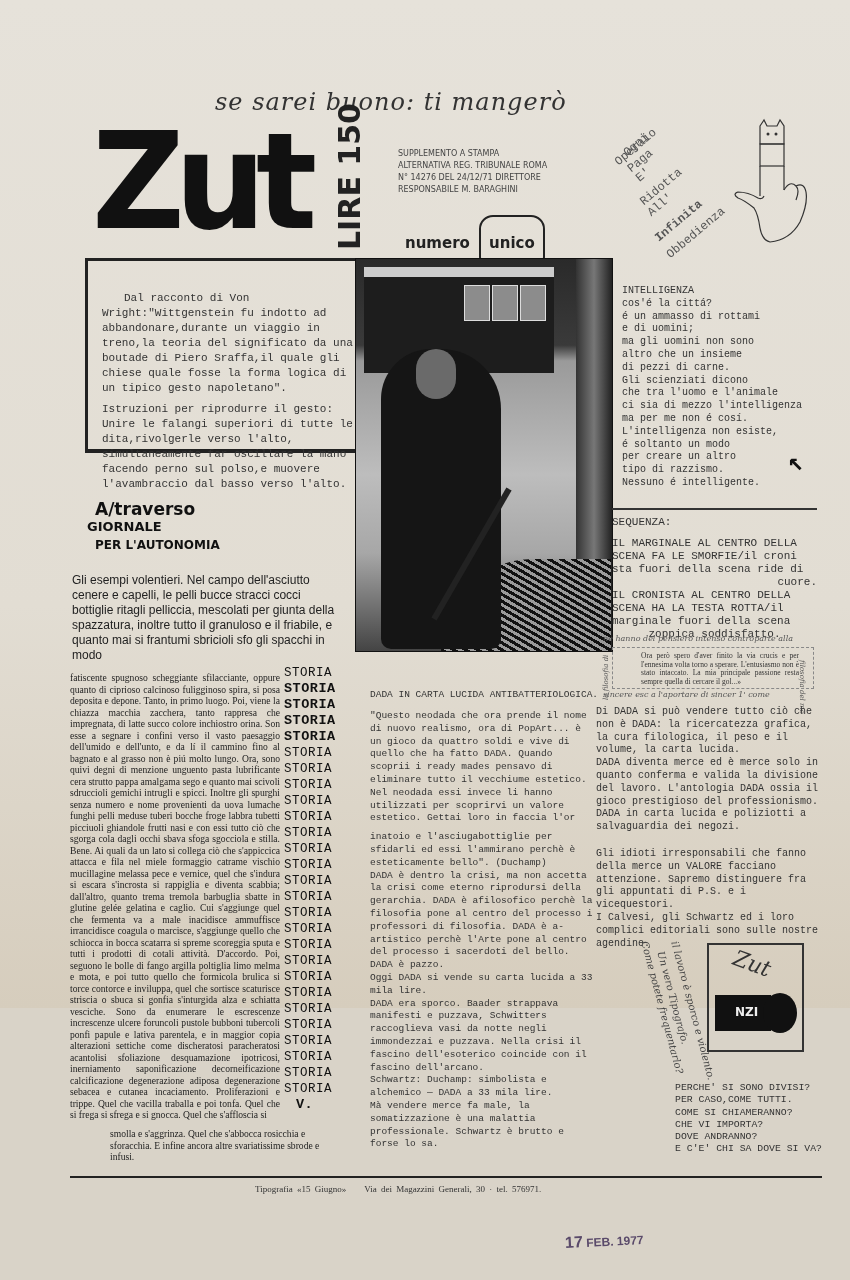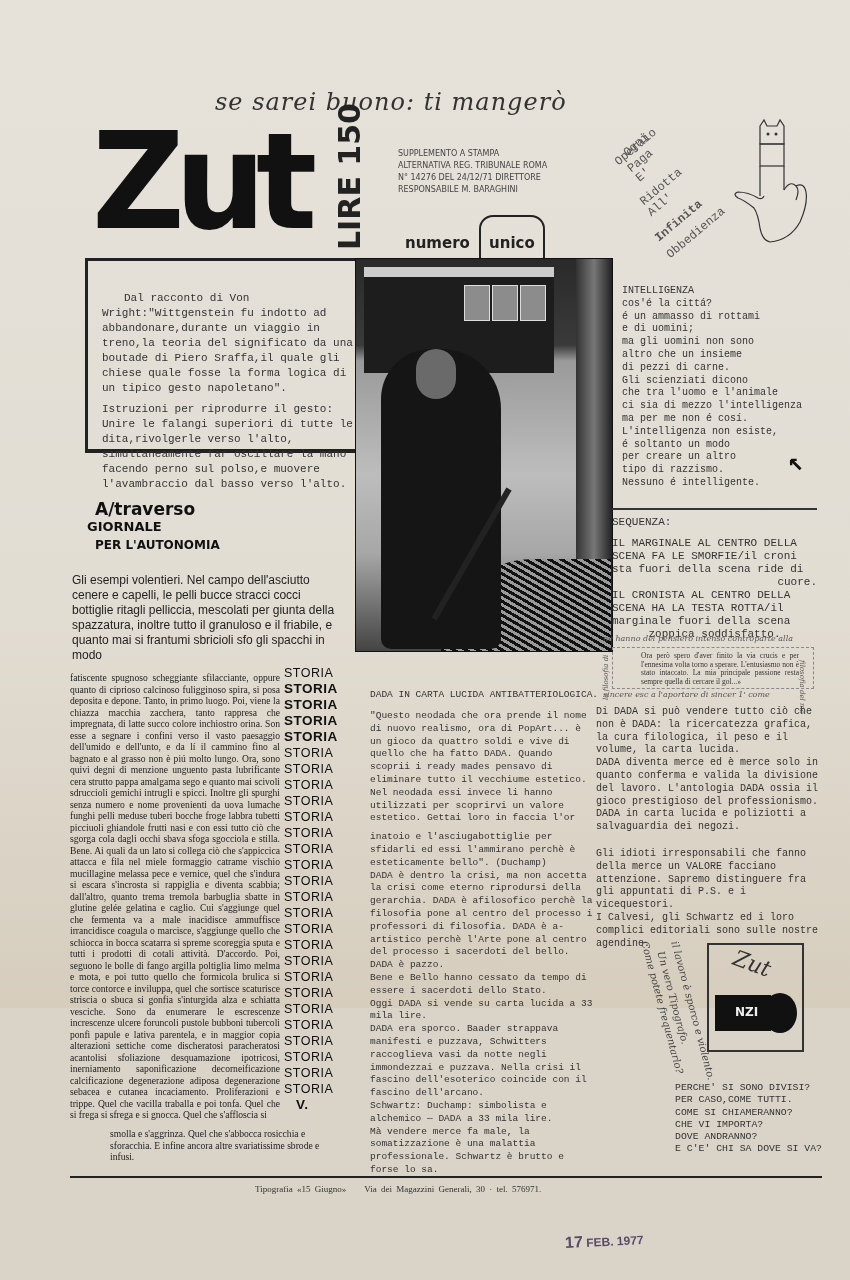--- a/index.html
+++ b/index.html
@@ -50,21 +50,21 @@
 
   .goal-note { left:612px; top:647px; width:200px; height:40px; border:1px dashed #888; }
   .goal-note .top-hand { position:absolute; left:-10px; top:-14px; font-size:8px; color:#555; white-space:nowrap; }
   .goal-note .txt { position:absolute; left:28px; top:4px; width:158px; font-family:"Liberation Serif", serif; font-size:7.5px; line-height:8.5px; color:#333; text-align:justify; }
   .goal-note .bot-hand { position:absolute; left:-10px; top:42px; font-size:8px; color:#555; white-space:nowrap; }
   .side-hand { font-size:7px; color:#555; transform:rotate(-90deg); transform-origin:left top; white-space:nowrap; }
 
   .fatis { left:70px; top:672px; width:210px; font-family:"Liberation Serif", serif; font-size:9.6px; line-height:11.5px; color:#222; text-align:justify; hyphens:auto; }
   .fatis-tail { left:110px; top:1128px; width:215px; font-family:"Liberation Serif", serif; font-size:9.6px; line-height:11.5px; color:#222; }
 
-  .storia { left:284px; top:665px; width:60px; font-family:Liberation Sans, sans-serif; font-size:12.5px; line-height:16px; color:#111; }
+  .storia { left:284px; top:665px; width:60px; font-family:Liberation Mono, monospace; font-size:12.5px; line-height:16px; color:#111; }
   .storia div { letter-spacing:0.5px; }
   .storia .bold { font-weight:bold; font-size:13.5px; }
 
   .dada-title { left:370px; top:689px; font-size:9.5px; color:#333; }
   .dada { left:370px; top:710px; width:224px; font-size:9.5px; line-height:12.8px; color:#333; }
   .dada p { margin:0; }
   .dada .gap { height:6px; }
   .dada2 { left:596px; top:706px; width:228px; font-size:10px; line-height:12.8px; color:#333; }
   .dada2 p { margin:0; }
 
@@ -206,21 +206,20 @@
       <div>STORIA</div>
       <div class="bold" style="margin-left: 12px;">V.</div>
     </div>
 
   <div class="abs dada-title">DADA IN CARTA LUCIDA ANTIBATTERIOLOGICA.</div>
   <div class="abs dada">
     <p>"Questo neodada che ora prende il nome di nuovo realismo, ora di PopArt... è un gioco da quattro soldi e vive di quello che ha fatto DADA. Quando scoprii i ready mades pensavo di eliminare tutto il vecchiume estetico. Nel neodada essi invece li hanno utilizzati per scoprirvi un valore estetico. Gettai loro in faccia l'or</p>
     <div class="gap"></div>
     <p>inatoio e l'asciugabottiglie per sfidarli ed essi l'ammirano perchè è esteticamente bello". (Duchamp)</p>
     <p>DADA è dentro la crisi, ma non accetta la crisi come eterno riprodursi della gerarchia. DADA è afilosofico perchè la filosofia pone al centro del processo i professori di filosofia. DADA è a-artistico perchè l'Arte pone al centro del processo i sacerdoti del bello. DADA è pazzo.</p>
-    <p>Bene e Bello hanno cessato da tempo di essere i sacerdoti dello Stato.</p>
     <p>Oggi DADA si vende su carta lucida a 33 mila lire.</p>
     <p>DADA era sporco. Baader strappava manifesti e puzzava, Schwitters raccoglieva vasi da notte negli immondezzai e puzzava. Nella crisi il fascino dell'esoterico coincide con il fascino dell'arcano.</p>
     <p>Schwartz: Duchamp: simbolista e alchemico — DADA a 33 mila lire.</p>
     <p>Mà vendere merce fa male, la somatizzazione è una malattia professionale. Schwartz è brutto e forse lo sa.</p>
   </div>
 
   <div class="abs dada2">
     <p>Di DADA si può vendere tutto ciò che non è DADA: la ricercatezza grafica, la cura filologica, il peso e il volume, la carta lucida.</p>
     <p>DADA diventa merce ed è merce solo in quanto conferma e valida la divisione del lavoro. L'antologia DADA ossia il gioco prestigioso del professionismo. DADA in carta lucida e poliziotti a salvaguardia dei negozi.</p>
     <p style="margin-top:14px;">Gli idioti irresponsabili che fanno della merce un VALORE facciano attenzione. Sapremo distinguere fra gli appuntati di P.S. e i vicequestori.</p>

